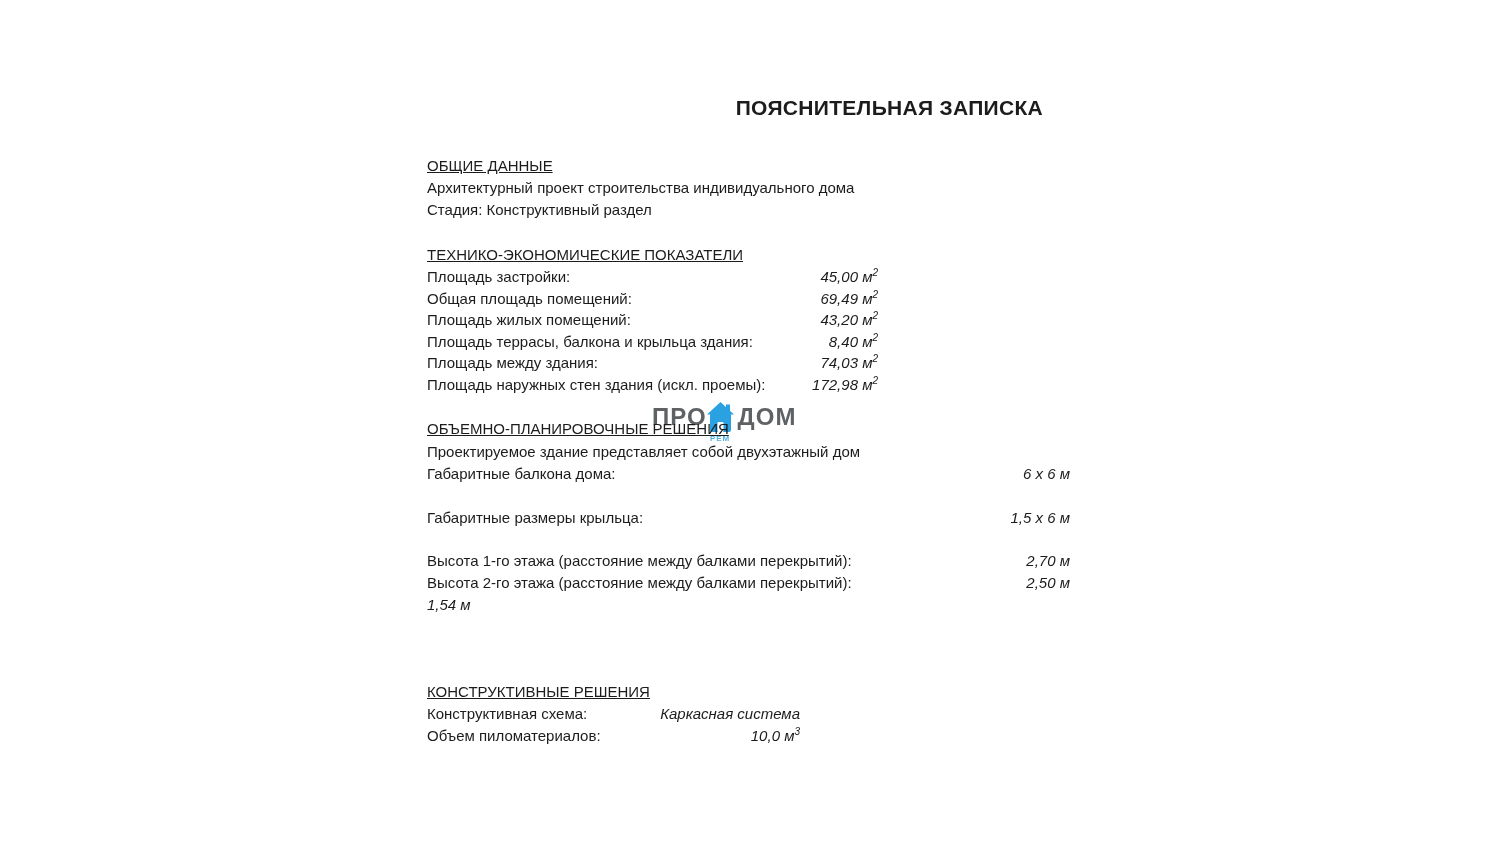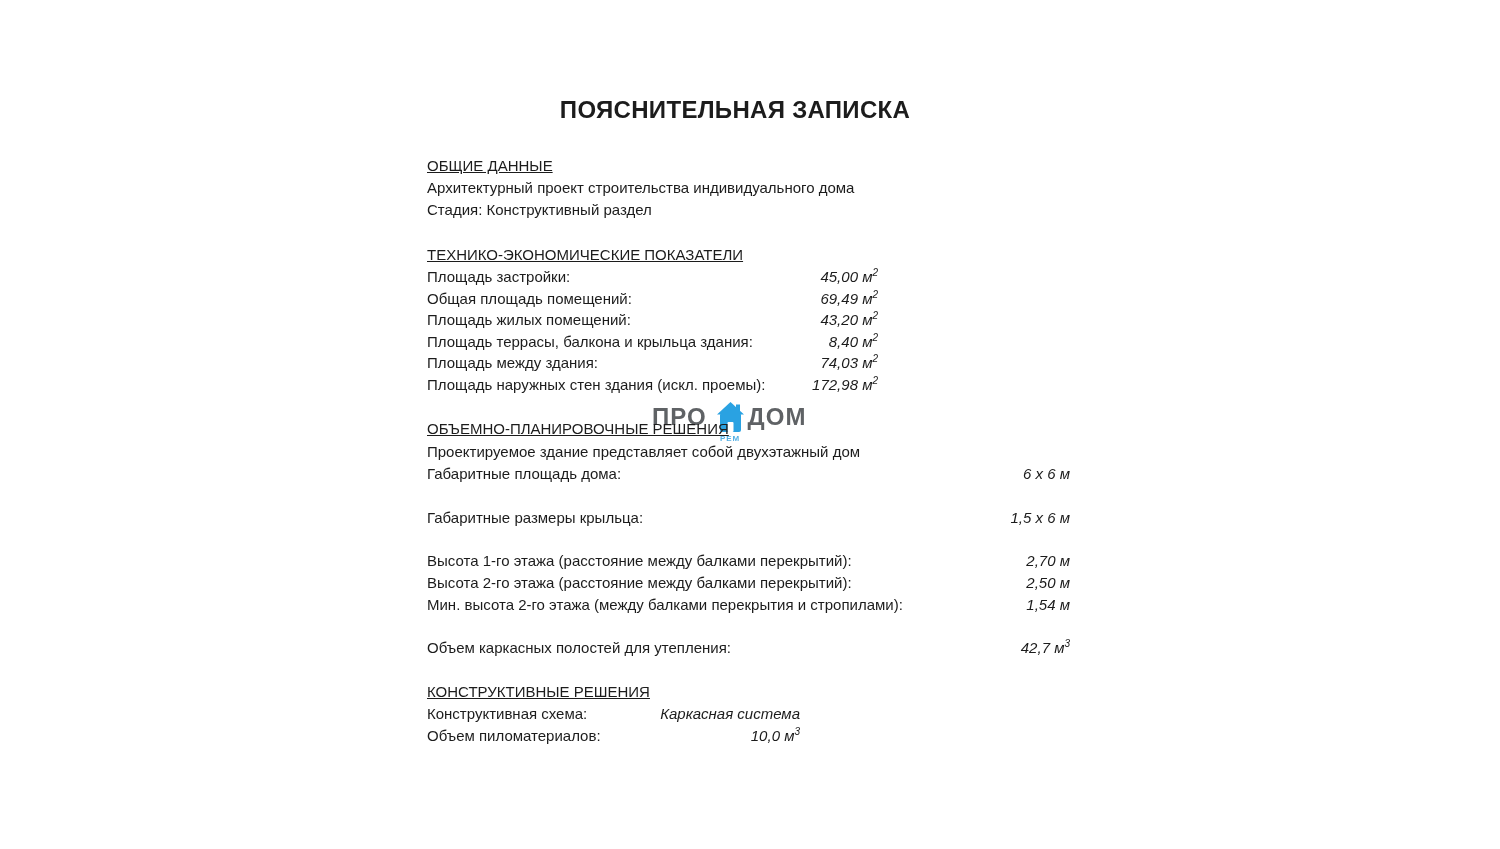--- a/index.html
+++ b/index.html
@@ -7,22 +7,22 @@
     position:relative;
     width:1500px;height:849px;
     background:#ffffff;
     font-family:"Liberation Sans", sans-serif;
     color:#1c1c1c;
     overflow:hidden;
   }
   .abs{position:absolute;}
   .doc-title{
     top:96px;left:427px;width:616px;
-    text-align:center;
-    font-size:24px;font-weight:bold;
+    text-align:right;
+    font-size:21px;font-weight:bold;
     letter-spacing:0.3px;
     z-index:2;
   }
   .line{
     font-size:15px;line-height:21px;
     left:427px;
     white-space:nowrap;
     z-index:2;
   }
   .heading{
@@ -46,21 +46,21 @@
     user-select:none;
   }
   .wm-txt{
     font-size:24px;font-weight:bold;
     color:#5f6265;
     letter-spacing:1px;
     line-height:32px;
   }
   .wm-house{
     display:flex;flex-direction:column;align-items:center;
-    margin:0 4px -10px 10px;
+    margin:0 4px -10px 0;
   }
   .wm-sub{
     font-size:8px;font-weight:bold;
     color:#55b0e4;
     letter-spacing:1px;
     line-height:9px;
     margin-top:-1px;
   }
 </style>
 </head>
@@ -116,42 +116,37 @@
   <div class="abs line row row-tep" style="top:374px">
     <span class="lbl">Площадь наружных стен здания (искл. проемы):</span>
     <span class="val"><span>172,98 м</span><sup>2</sup></span>
   </div>
 
   <div class="abs line" style="top:418px">
     <span class="heading">ОБЪЕМНО-ПЛАНИРОВОЧНЫЕ РЕШЕНИЯ</span>
   </div>
   <div class="abs line" style="top:441px">Проектируемое здание представляет собой двухэтажный дом</div>
   <div class="abs line row row-opr" style="top:463px">
-    <span class="lbl">Габаритные площадь дома:</span>
+    <span class="lbl">Габаритные балкона дома:</span>
     <span class="val"><span>6 х 6 м</span><sup></sup></span>
   </div>
   <div class="abs line row row-opr" style="top:507px">
     <span class="lbl">Габаритные размеры крыльца:</span>
     <span class="val"><span>1,5 х 6 м</span><sup></sup></span>
   </div>
   <div class="abs line row row-opr" style="top:550px">
     <span class="lbl">Высота 1-го этажа (расстояние между балками перекрытий):</span>
     <span class="val"><span>2,70 м</span><sup></sup></span>
   </div>
   <div class="abs line row row-opr" style="top:572px">
     <span class="lbl">Высота 2-го этажа (расстояние между балками перекрытий):</span>
     <span class="val"><span>2,50 м</span><sup></sup></span>
   </div>
   <div class="abs line row row-opr" style="top:594px">
-    <span class="lbl">Мин. высота 2-го этажа (между балками перекрытия и стропилами):</span>
     <span class="val"><span>1,54 м</span><sup></sup></span>
-  </div>
-  <div class="abs line row row-opr" style="top:637px">
-    <span class="lbl">Объем каркасных полостей для утепления:</span>
-    <span class="val"><span>42,7 м</span><sup>3</sup></span>
   </div>
 
   <div class="abs line" style="top:681px">
     <span class="heading">КОНСТРУКТИВНЫЕ РЕШЕНИЯ</span>
   </div>
   <div class="abs line row row-kr" style="top:703px">
     <span class="lbl">Конструктивная схема:</span>
     <span class="val"><span>Каркасная система</span><sup></sup></span>
   </div>
   <div class="abs line row row-kr" style="top:725px">

